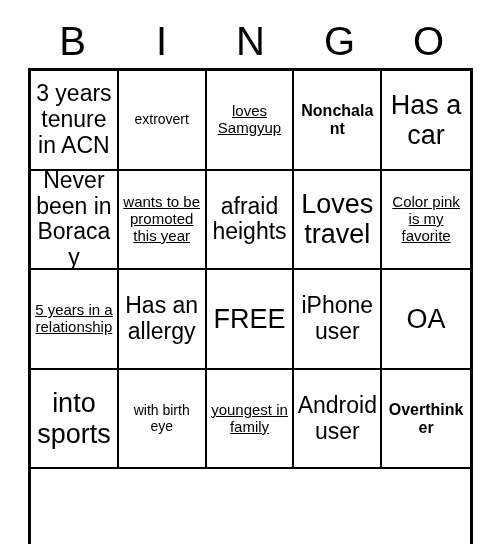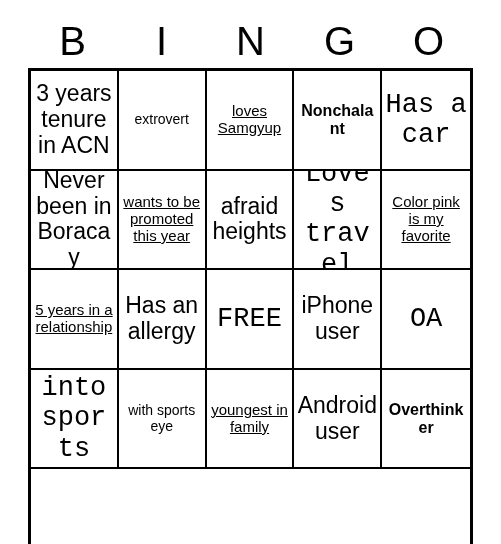--- a/index.html
+++ b/index.html
@@ -74,21 +74,21 @@
 
   .cell-text {
     display: block;
     width: 100%;
     line-height: 1.12;
     word-wrap: break-word;
     color: #000000;
   }
 
   
-  .t-xl   { font-size: 27px; font-family: Liberation Mono, monospace; }
+  .t-xl   { font-size: 27px; }
   .t-lg   { font-size: 23px; }
   .t-md   { font-size: 14px; }
   .t-sm   { font-size: 15px; text-decoration: underline; }
   .t-xs   { font-size: 16px; font-weight: bold; }
 </style>
 </head>
 <body>
 
 <div id="bingo-card">
 
@@ -147,21 +147,21 @@
         <span class="cell-text t-lg">iPhone user</span>
       </div>
 
     <div class="cell">
         <span class="cell-text t-xl">OA</span>
       </div>
     <div class="cell">
         <span class="cell-text t-xl">into sports</span>
       </div>
     <div class="cell">
-        <span class="cell-text t-md">with sports eye</span>
+        <span class="cell-text t-md">with birth eye</span>
       </div>
     <div class="cell">
         <span class="cell-text t-sm">youngest in family</span>
       </div>
 
     <div class="cell">
         <span class="cell-text t-lg">Android user</span>
       </div>
     <div class="cell">
         <span class="cell-text t-xs">Overthinker</span>

